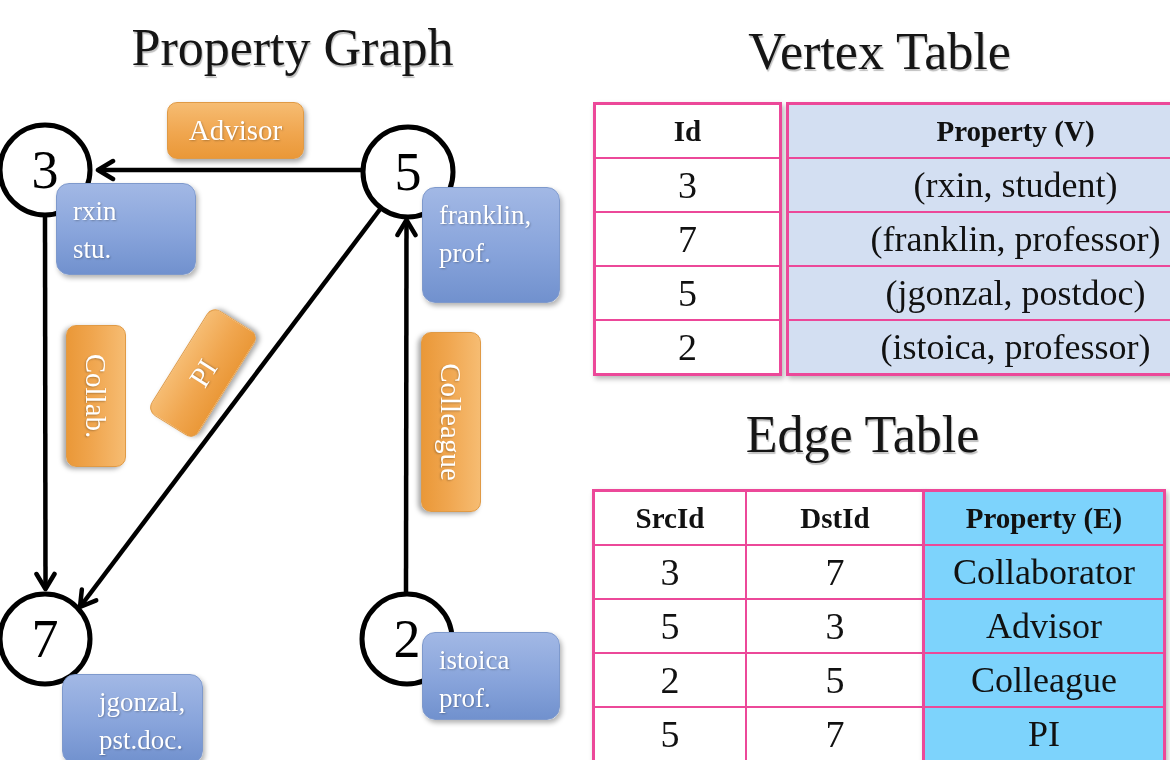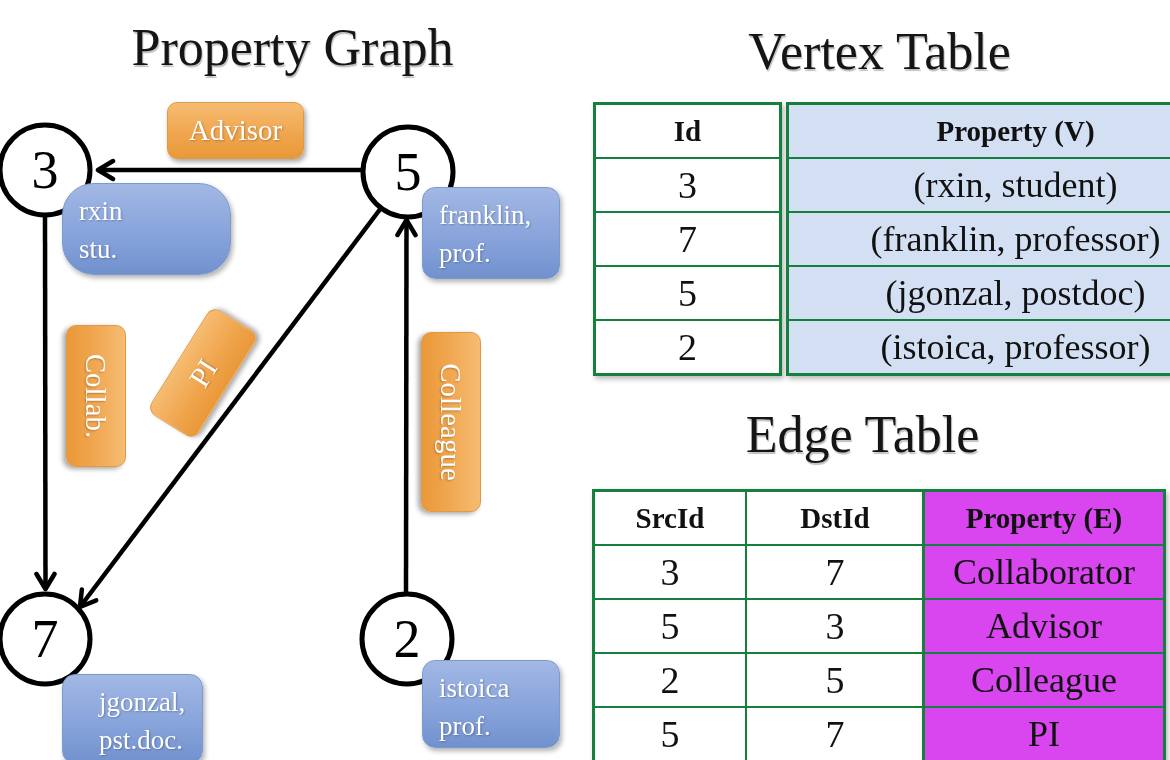--- a/index.html
+++ b/index.html
@@ -27,28 +27,28 @@
   .vbox{
     position:absolute;box-sizing:border-box;padding:8px 0 0 16px;
     background:linear-gradient(180deg,#A2B8E5 0%,#88A4DB 55%,#7191CE 100%);
     border:1px solid #7E99CC;border-radius:13px;
     box-shadow:2px 3px 5px rgba(0,0,0,0.3);
     color:#fff;font-size:27px;line-height:38px;text-shadow:1px 1px 2px rgba(0,0,0,0.25);
   }
   
   table{border-collapse:collapse;position:absolute;table-layout:fixed;
         box-shadow:2px 3px 5px rgba(0,0,0,0.28);background:#fff;}
-  table,td,th{border:2px solid #15803d;}
+  table,td,th{border:2px solid #ec4899;}
   table{border-width:3px;}
   td,th{padding:0;text-align:center;vertical-align:middle;height:52px;overflow:hidden;}
   th{font-size:29px;font-weight:bold;}
   td.num{font-size:38px;font-weight:400;}
   td.txt{font-size:36px;font-weight:400;}
   .vprop th,.vprop td{background:#D3DFF2;}
-  .eprop th,.eprop td{background:#d946ef;}
+  .eprop th,.eprop td{background:#7dd3fc;}
 </style>
 </head>
 <body>
 
 <div id="stage">
 
   <div class="title" style="left:0px;top:18px;width:585px;">Property Graph</div>
 
   <svg id="graph-svg" width="585" height="760" viewBox="0 0 585 760">
     <defs>
@@ -71,33 +71,33 @@
   <div class="node-digit" style="left:0px;top:125px;">3</div>
   <div class="node-digit" style="left:363px;top:127px;">5</div>
   <div class="node-digit" style="left:0px;top:594px;">7</div>
   <div class="node-digit" style="left:362px;top:594px;">2</div>
 
   <div class="elabel" style="left:167px;top:102px;width:135px;height:55px;">Advisor</div>
   <div class="elabel" style="left:25px;top:366px;width:140px;height:58px;transform:rotate(90deg);">Collab.</div>
   <div class="elabel" style="left:141px;top:345px;width:122px;height:54px;transform:rotate(-58deg);">PI</div>
   <div class="elabel" style="left:361px;top:392px;width:178px;height:58px;transform:rotate(90deg);">Colleague</div>
 
-  <div class="vbox" style="left:62px;top:183px;width:169px;height:92px;border-radius:32px;">
+  <div class="vbox" style="left:56px;top:183px;width:140px;height:92px;">
     <div>rxin</div>
     <div>stu.</div>
   </div>
-  <div class="vbox" style="left:422px;top:187px;width:138px;height:92px;">
+  <div class="vbox" style="left:422px;top:187px;width:138px;height:116px;">
     <div>franklin,</div>
     <div>prof.</div>
   </div>
   <div class="vbox" style="left:62px;top:674px;width:141px;height:90px;padding-left:36px;">
     <div>jgonzal,</div>
     <div>pst.doc.</div>
   </div>
-  <div class="vbox" style="left:422px;top:660px;width:138px;height:88px;">
+  <div class="vbox" style="left:422px;top:632px;width:138px;height:88px;">
     <div>istoica</div>
     <div>prof.</div>
   </div>
 
   <div class="title" style="left:593px;top:22px;width:573px;">Vertex Table</div>
 
   <table style="left:593px;top:102px;width:189px;">
     <tbody>
         <tr>
       <th>Id</th>

